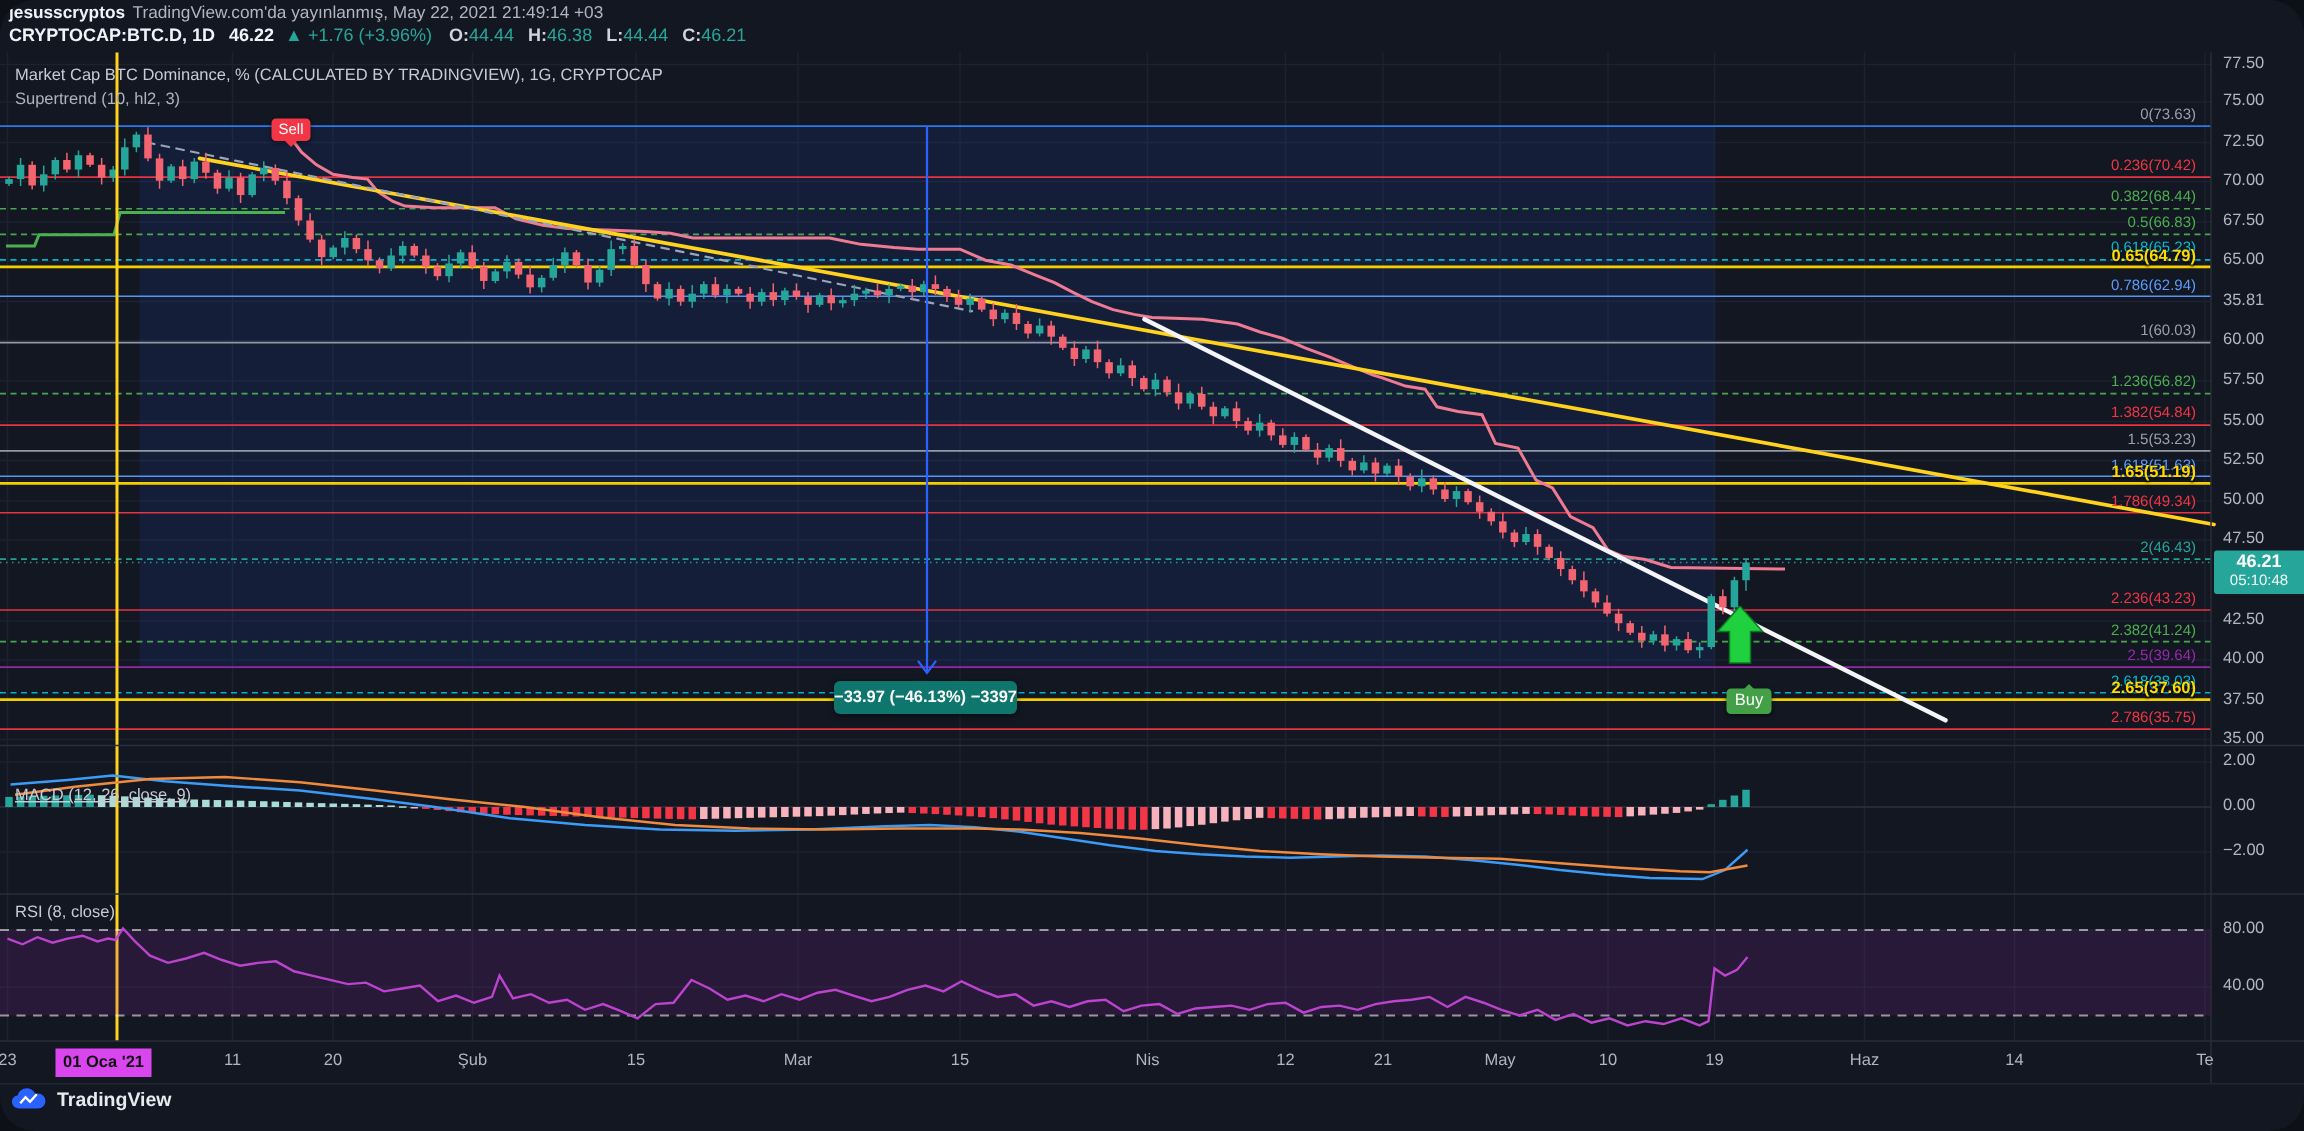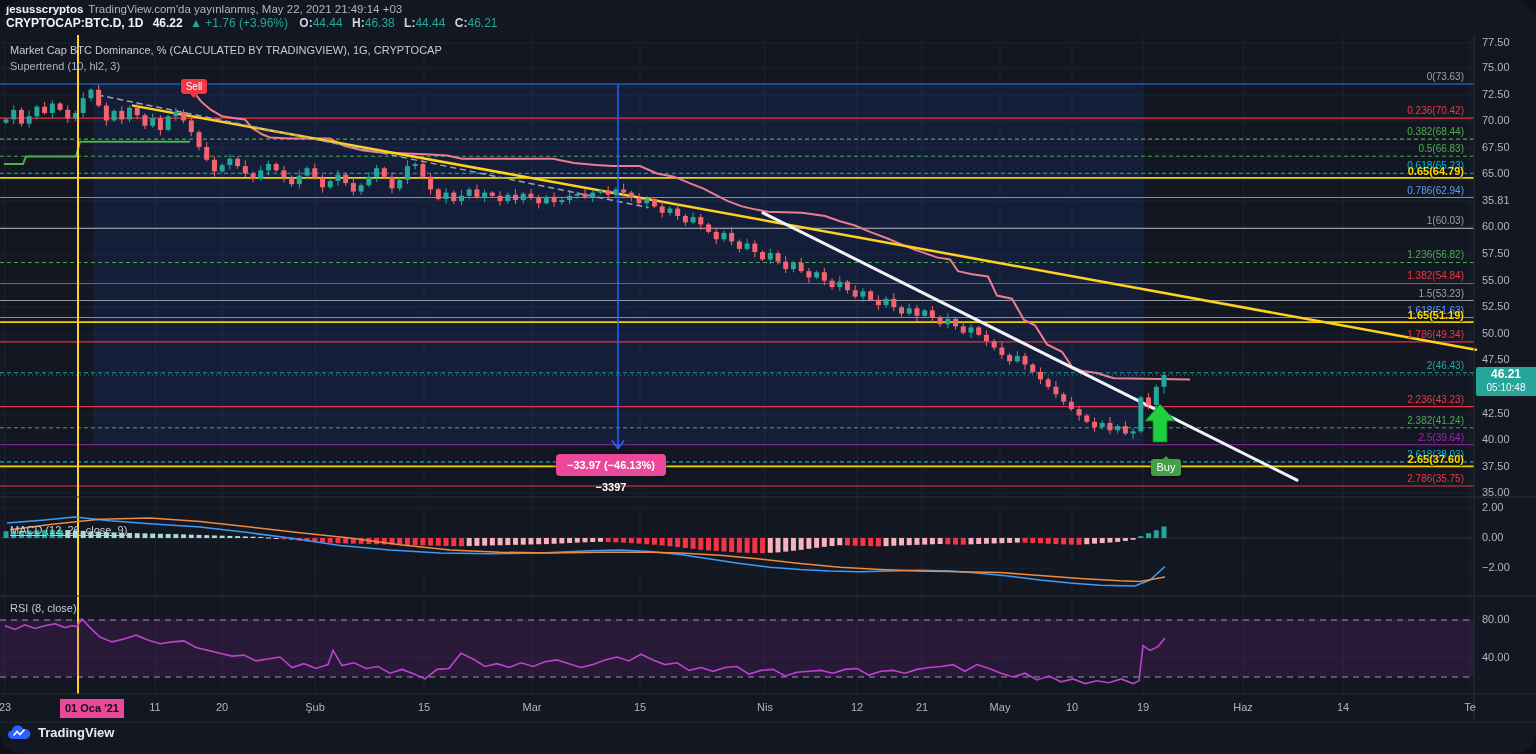--- a/index.html
+++ b/index.html
@@ -29,24 +29,24 @@
   .fiblab{position:absolute;right:72px;font-size:10px;z-index:9;white-space:nowrap;}
   .fiblab.bold{font-weight:700;font-size:11px;text-shadow:0 1px 2px #000;}
   
   .badge{position:absolute;z-index:25;border-radius:3px;color:#fff;text-align:center;}
   #sell-badge{left:181px;top:79px;width:26px;height:15px;line-height:15px;font-size:10px;
      background:#f23645;box-shadow:0 1px 3px rgba(0,0,0,.5);}
   #sell-badge:after{content:"";position:absolute;left:9px;top:15px;border:4px solid transparent;border-top-color:#f23645;}
   #buy-badge{left:1151px;top:459px;width:30px;height:17px;line-height:17px;font-size:11px;
      background:#43a047;box-shadow:0 1px 3px rgba(0,0,0,.5);}
   #buy-badge:before{content:"";position:absolute;left:11px;top:-7px;border:4px solid transparent;border-bottom-color:#43a047;}
-  #measure-badge{left:556px;top:454px;width:110px;height:22px;line-height:22px;font-size:11px;font-weight:700;
-     background:#ec4899;border-radius:4px;box-shadow:0 1px 4px rgba(0,0,0,.5);}
-  #date-marker{position:absolute;left:60px;top:699px;width:64px;height:19px;line-height:19px;z-index:26;
-     background:#ec4899;color:#111;font-size:11px;font-weight:700;text-align:center;}
+  #measure-badge{left:556px;top:454px;width:122px;height:22px;line-height:22px;font-size:11px;font-weight:700;
+     background:#0f766e;border-radius:4px;box-shadow:0 1px 4px rgba(0,0,0,.5);}
+  #date-marker{position:absolute;left:37px;top:699px;width:64px;height:19px;line-height:19px;z-index:26;
+     background:#d946ef;color:#111;font-size:11px;font-weight:700;text-align:center;}
   #price-tag{position:absolute;left:1476px;top:367px;width:60px;height:29px;z-index:26;
      background:#26a69a;color:#fff;text-align:center;border-radius:2px 0 0 2px;}
   #price-tag .p{display:block;font-size:12px;font-weight:700;line-height:15px;}
   #price-tag .cd{display:block;font-size:10px;line-height:11px;opacity:.95;}
   
   #buy-arrow{position:absolute;left:1144px;top:404px;z-index:24;}
   
   #attr{position:absolute;left:8px;top:725px;z-index:30;display:flex;align-items:center;gap:6px;}
   #attr .brand{color:#e8eaf0;font-size:13px;font-weight:700;}
   #bottom-strip{position:absolute;left:0;top:722px;width:1536px;height:32px;background:#131722;

